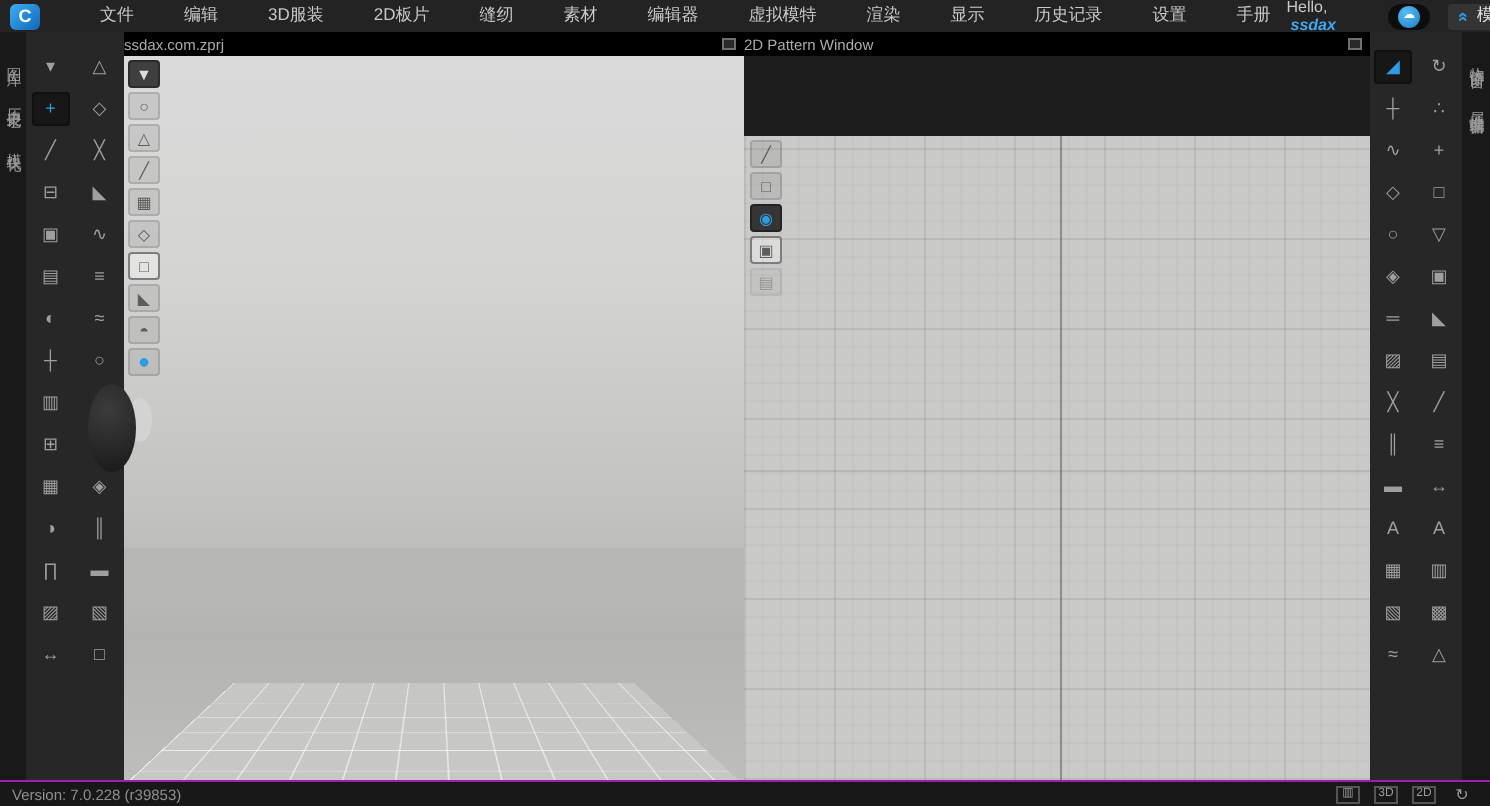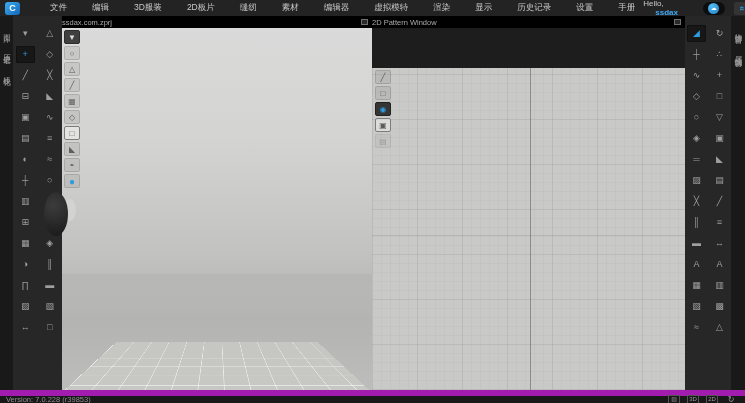--- a/index.html
+++ b/index.html
@@ -8,21 +8,21 @@
   .app { position:relative; width:745px; height:403px; background:#1d1d1d; }
 
   
   .menubar { height:16px; background:#232323; display:flex; align-items:center; padding:0 5px; gap:8px; }
   .logo { width:15px; height:13px; border-radius:3px; background:linear-gradient(135deg,#3daef2,#1266b8);
     color:#fff; font-size:9px; font-weight:bold; text-align:center; line-height:13px; flex:0 0 auto; }
   .menus { display:flex; gap:11px; margin-left:8px; }
   .menus span { font-size:8.5px; color:#c8c8c8; white-space:nowrap; cursor:default;margin-left:14px; }
   .mb-right { margin-left:auto; display:flex; align-items:center; gap:9px; }
   .greet { font-size:8px; color:#c9c9c9; }
-  .greet b { color:#3fa9f5; font-weight:bold; margin-left:12px; }
+  .greet b { color:#3fa9f5; font-weight:bold; margin-left:2px;font-style:italic; }
   .cloudbtn { width:25px; height:13px; background:#0d0d0d; border-radius:7px; display:flex; align-items:center; justify-content:center; }
   .cloudbtn .ball { width:11px; height:11px; border-radius:50%; background:radial-gradient(circle at 35% 30%,#55bdf5,#1e7fc4);
     color:#fff; font-size:6px; line-height:11px; text-align:center; }
   .simbtn { width:116px; height:13px; background:#343434; border-radius:2px; display:flex; align-items:center; padding:4px 5px; gap:4px; }
   .simbtn .chev { display:inline-block; transform:rotate(90deg); color:#2f9be0; font-size:9px; font-weight:bold; line-height:9px; }
   .simbtn .lab { font-size:8.5px; color:#e0e0e0; }
   .simbtn .caret { margin-left:auto; color:#8a8a8a; font-size:7px; }
   .winctl { display:flex; gap:8px; margin-left:4px; }
   .winctl span { color:#8a8a8a; font-size:8px; line-height:14px; }
 
@@ -76,21 +76,21 @@
   .axis-v { position:absolute; top:0; bottom:0; left:50.5%; width:1px; background:rgba(90,90,90,0.55); }
   .axis-h { position:absolute; left:0; right:0; top:52%; height:1px; background:rgba(90,90,90,0.16); }
   .vtb2 { position:absolute; top:2px; left:3px; display:flex; flex-direction:column; gap:2px; z-index:4; }
   .vtb2 .tbtn { width:16px; height:14px; line-height:13px; text-align:center; font-size:8px; color:#5d5d5d;
     background:rgba(110,110,110,0.16); border:1px solid rgba(80,80,80,0.22); border-radius:2px; }
   .vtb2 .tbtn.info { background:#353535; color:#2f9be0; border-color:#222; }
   .vtb2 .tbtn.boxed { border-color:#7d7d7d; background:rgba(255,255,255,0.35); }
   .vtb2 .tbtn.faded { opacity:0.45; }
 
   
-  .statusbar { height:13px; background:#181818; border-top:6px solid #a21caf; display:flex; align-items:center; padding:0 6px; }
+  .statusbar { height:13px; background:#181818; border-top:1px solid #a21caf; display:flex; align-items:center; padding:0 6px; }
   .version { font-size:7.5px; color:#8f8f8f; }
   .sb-right { margin-left:auto; display:flex; align-items:center; gap:7px; padding-right:2px; }
   .sbtn { border:1px solid #555; color:#999; font-size:6px; line-height:7px; height:9px; min-width:12px;
     text-align:center; padding:0 1px; }
   .sbtn.noborder { border:none; font-size:8px; line-height:9px; }
 </style>
 </head>
 <body>
 
 <div class="app">

